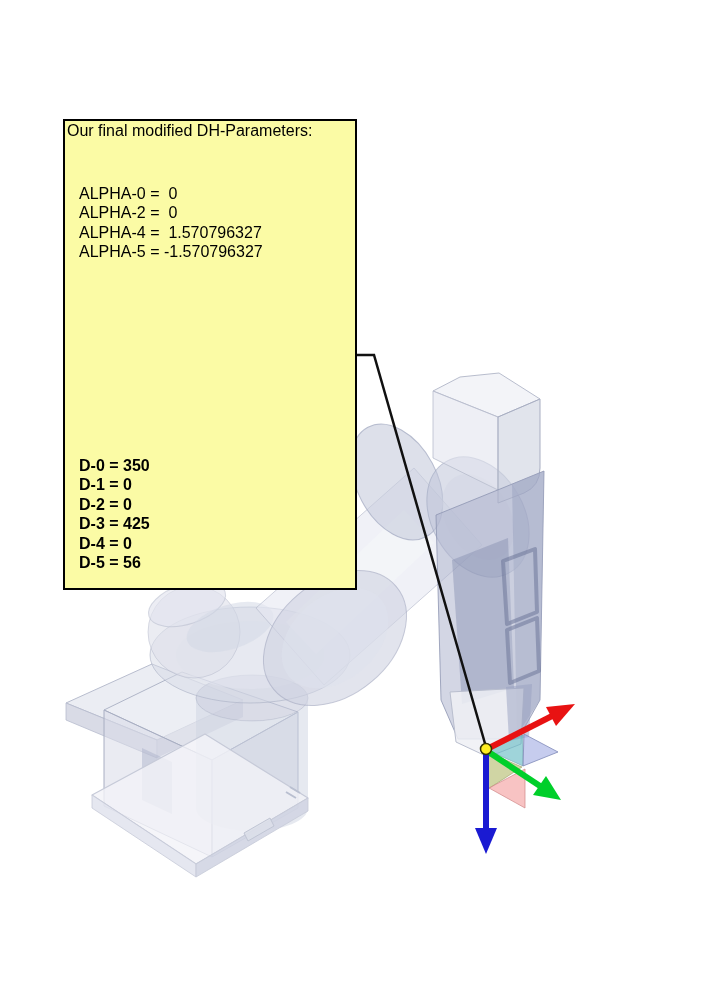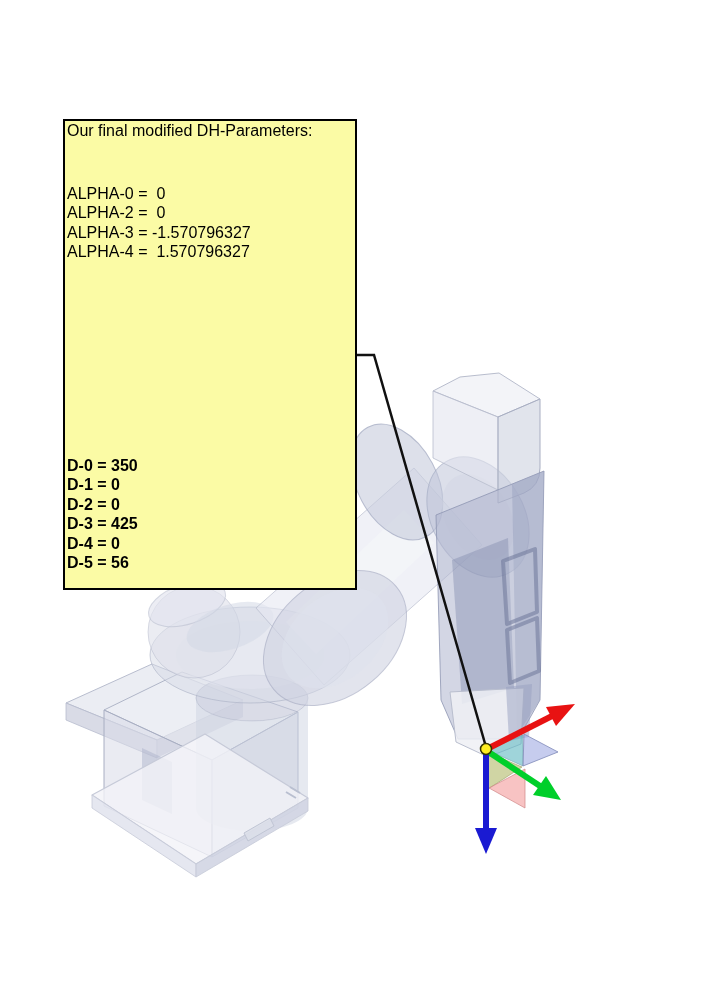--- a/index.html
+++ b/index.html
@@ -8,21 +8,21 @@
     font-family:"Liberation Sans",sans-serif;
   }
   #robot-svg{position:absolute;left:0;top:0;}
   .ann-box{
     position:absolute;left:63px;top:119px;width:290px;height:467px;
     border:2px solid #000;background:#fbfba5;color:#000;
     font-size:16px;z-index:5;
   }
   .ann-title{position:absolute;left:2px;top:1px;white-space:pre;}
   .ann-block{position:absolute;left:2px;line-height:19.4px;}
-  .ann-block .line{white-space:pre;height:19.4px;}
+  .ann-block .line{white-space:pre;height:19.4px;margin-left:12px;}
   .blk-alpha{top:63px;}
   .blk-a{top:215px;}
   .blk-d{top:335px;font-weight:bold;}
 </style>
 </head>
 <body>
 
 <div id="stage">
 
   <svg id="robot-svg" width="702" height="1000" viewBox="0 0 702 1000">
@@ -111,22 +111,22 @@
       <circle cx="486" cy="749" r="5.5" stroke="#333300" stroke-width="1.5" fill="#ffee22"></circle>
     </g>
   </svg>
 
   <div class="ann-box" style="background-color: rgb(251, 251, 165);">
     <div class="ann-title">Our final modified DH-Parameters:</div>
 
     <div class="ann-block blk-alpha">
       <div class="line">ALPHA-0 =  0</div>
       <div class="line">ALPHA-2 =  0</div>
-      <div class="line">ALPHA-3 = -1.570796327</div>
       <div class="line">ALPHA-4 =  1.570796327</div>
+      <div class="line">ALPHA-5 = -1.570796327</div>
     </div>
 
 
     <div class="ann-block blk-d">
       <div class="line">D-0 = 350</div>
       <div class="line">D-1 = 0</div>
       <div class="line">D-2 = 0</div>
       <div class="line">D-3 = 425</div>
       <div class="line">D-4 = 0</div>
       <div class="line">D-5 = 56</div>

